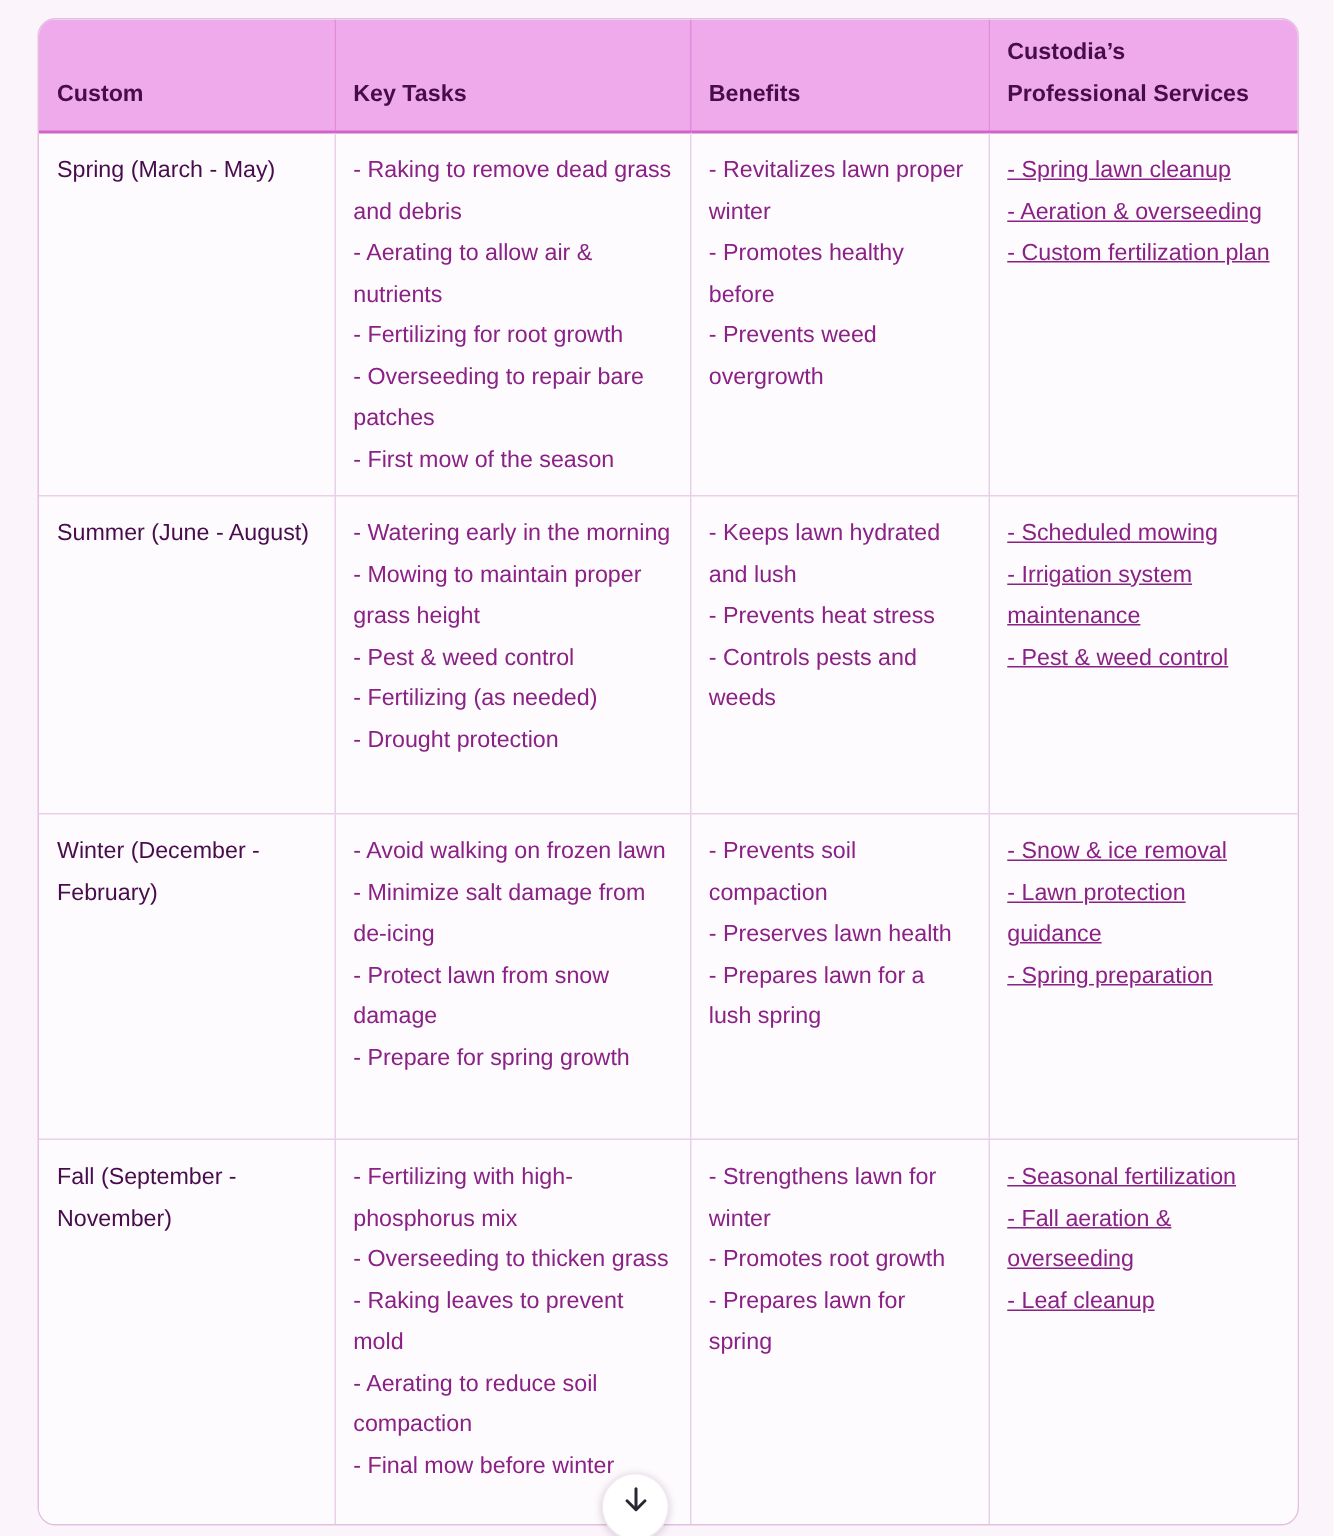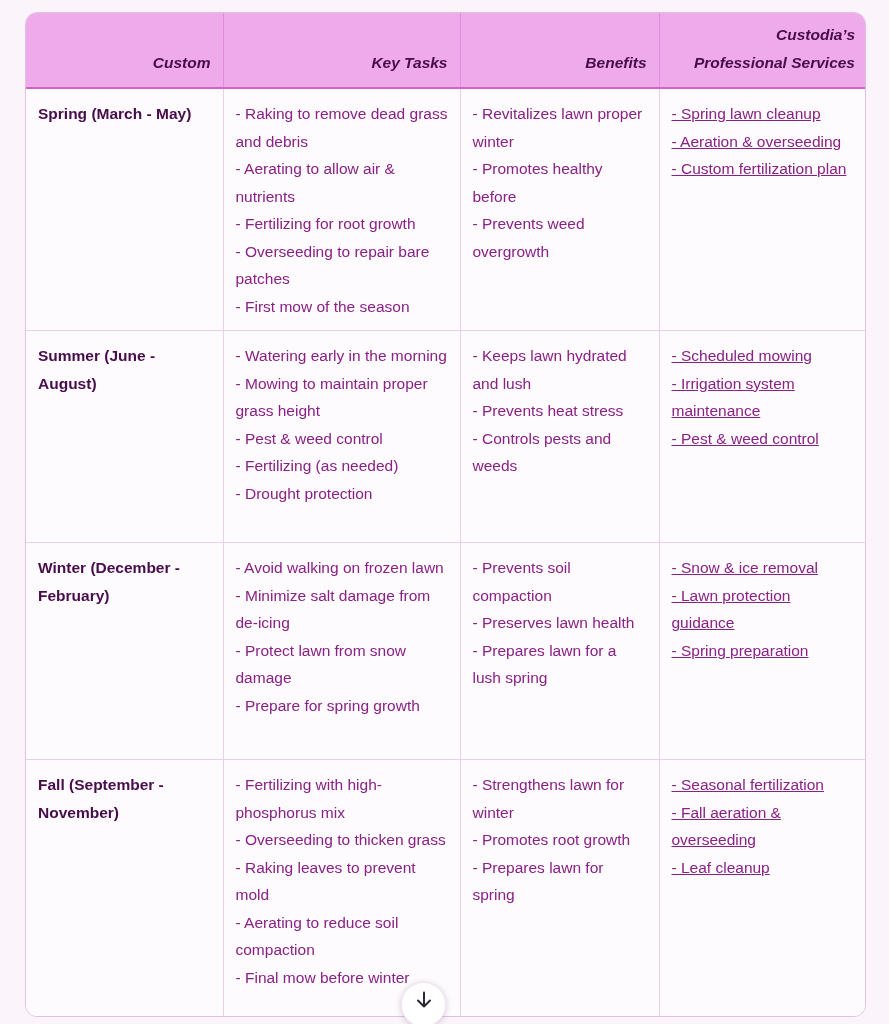--- a/index.html
+++ b/index.html
@@ -40,26 +40,25 @@
   col.col-services { width: 208px; }
 
   thead tr { height: 63px; }
 
   thead th {
     background: var(--header-bg, #eeaaeb);
     color: var(--header-text, #470c4b);
     font-size: 15.5px;
     font-weight: bold;
     line-height: 27.5px;
-    text-align: right;
+    text-align: left;
     vertical-align: bottom;
     padding: 8px 12px 11px 12px;
     border-bottom: 2px solid var(--header-rule, #d164c9);
     border-right: 1px solid var(--header-divider, #e18cdb);
-    font-style: italic;
   }
   thead th:last-child { border-right: none; }
 
   thead th .hwrap { display: inline-block; }
   thead th.services-col .hwrap { max-width: 172px; }
 
   tbody td {
     background: var(--cell-bg, #fefbfe);
     color: var(--body-text, #8a2185);
     font-size: 15.5px;
@@ -67,21 +66,21 @@
     vertical-align: top;
     padding: 11px 12px 10px 12px;
     border-right: 1px solid var(--cell-divider, #e9cfe7);
     border-bottom: 1px solid var(--cell-divider, #e9cfe7);
   }
   tbody td:last-child { border-right: none; text-decoration: underline; }
   tbody tr:last-child td { border-bottom: none; }
 
   tbody td.season-cell {
     color: var(--header-text, #470c4b);
-    font-weight: bold;
+    font-weight: normal;
   }
 
   .bullet { display: block; }
 
   .scroll-btn {
     position: absolute;
     left: 401px;
     top: 982px;
     width: 45px;
     height: 45px;

